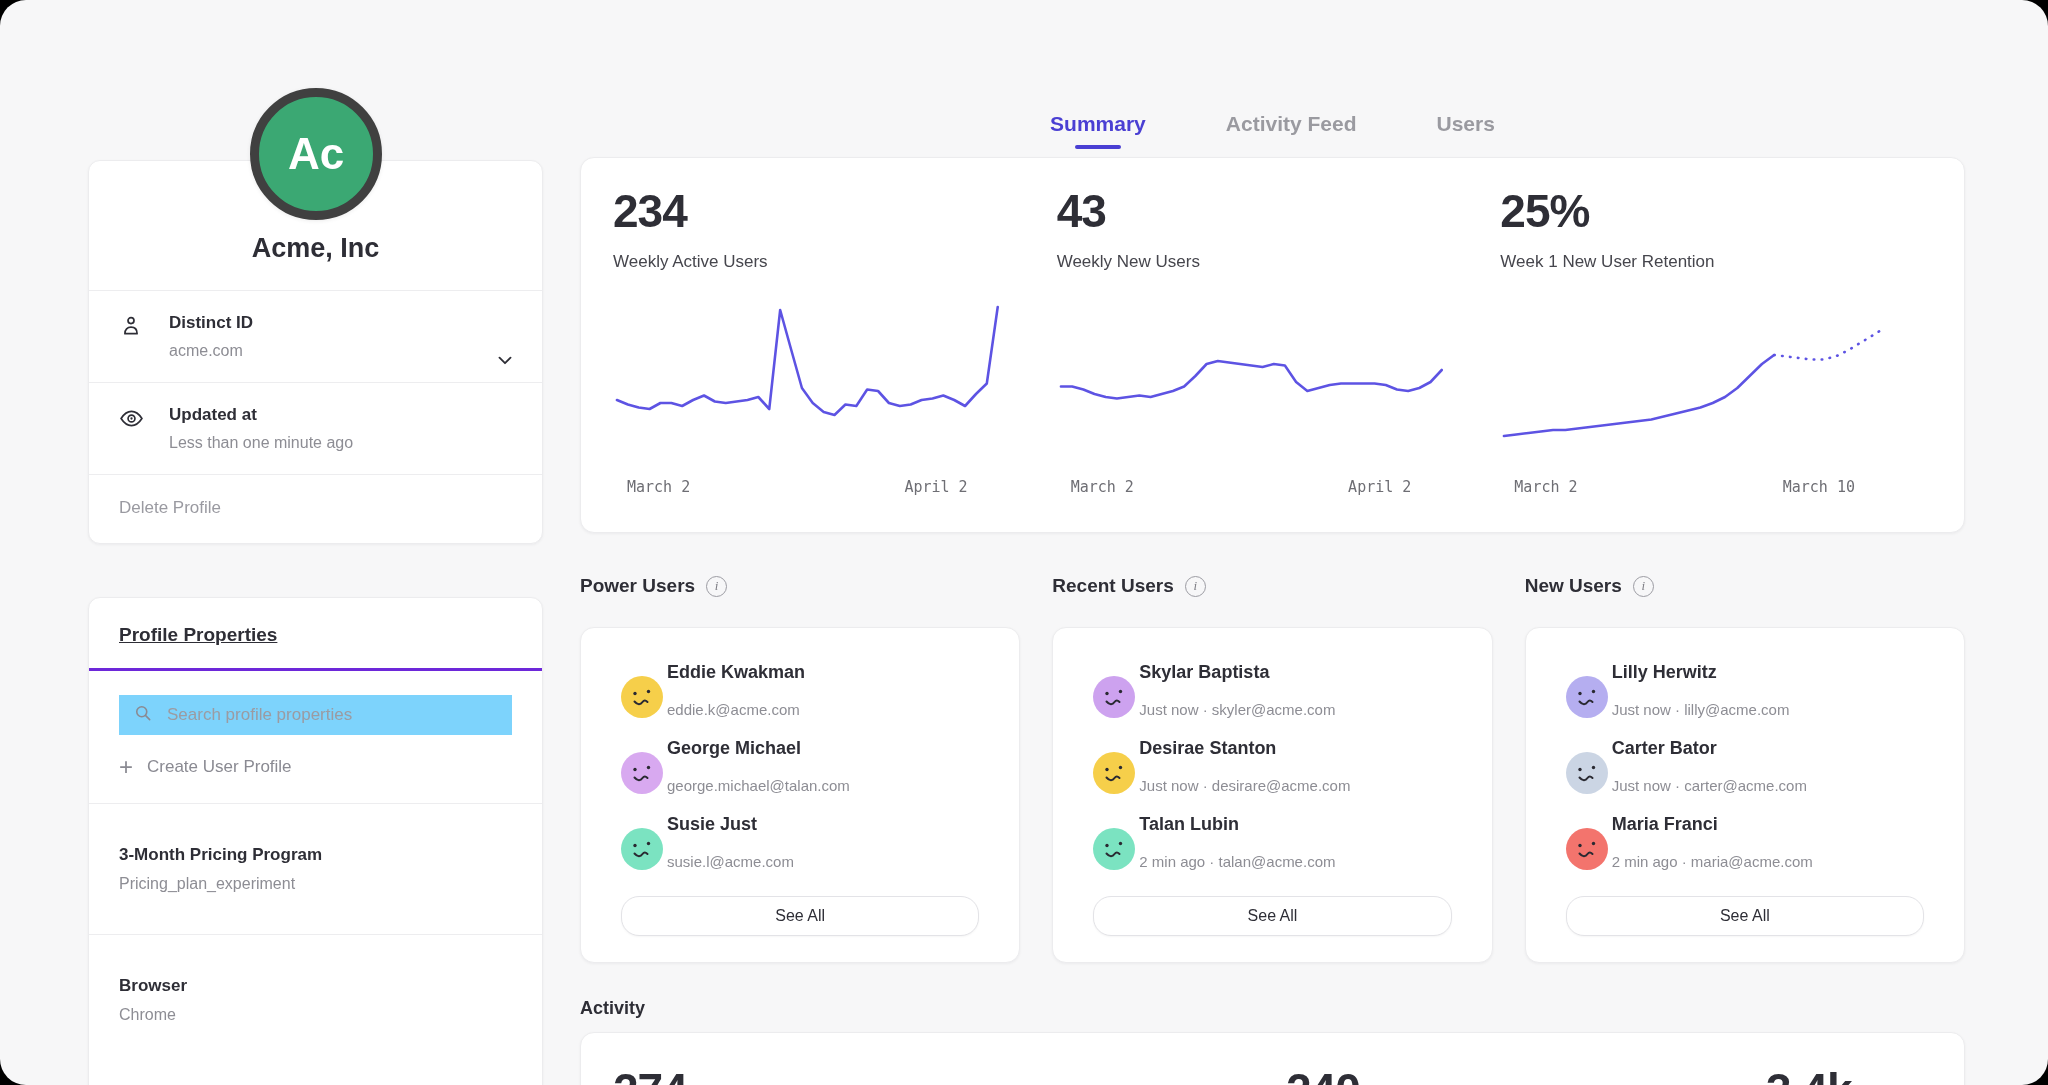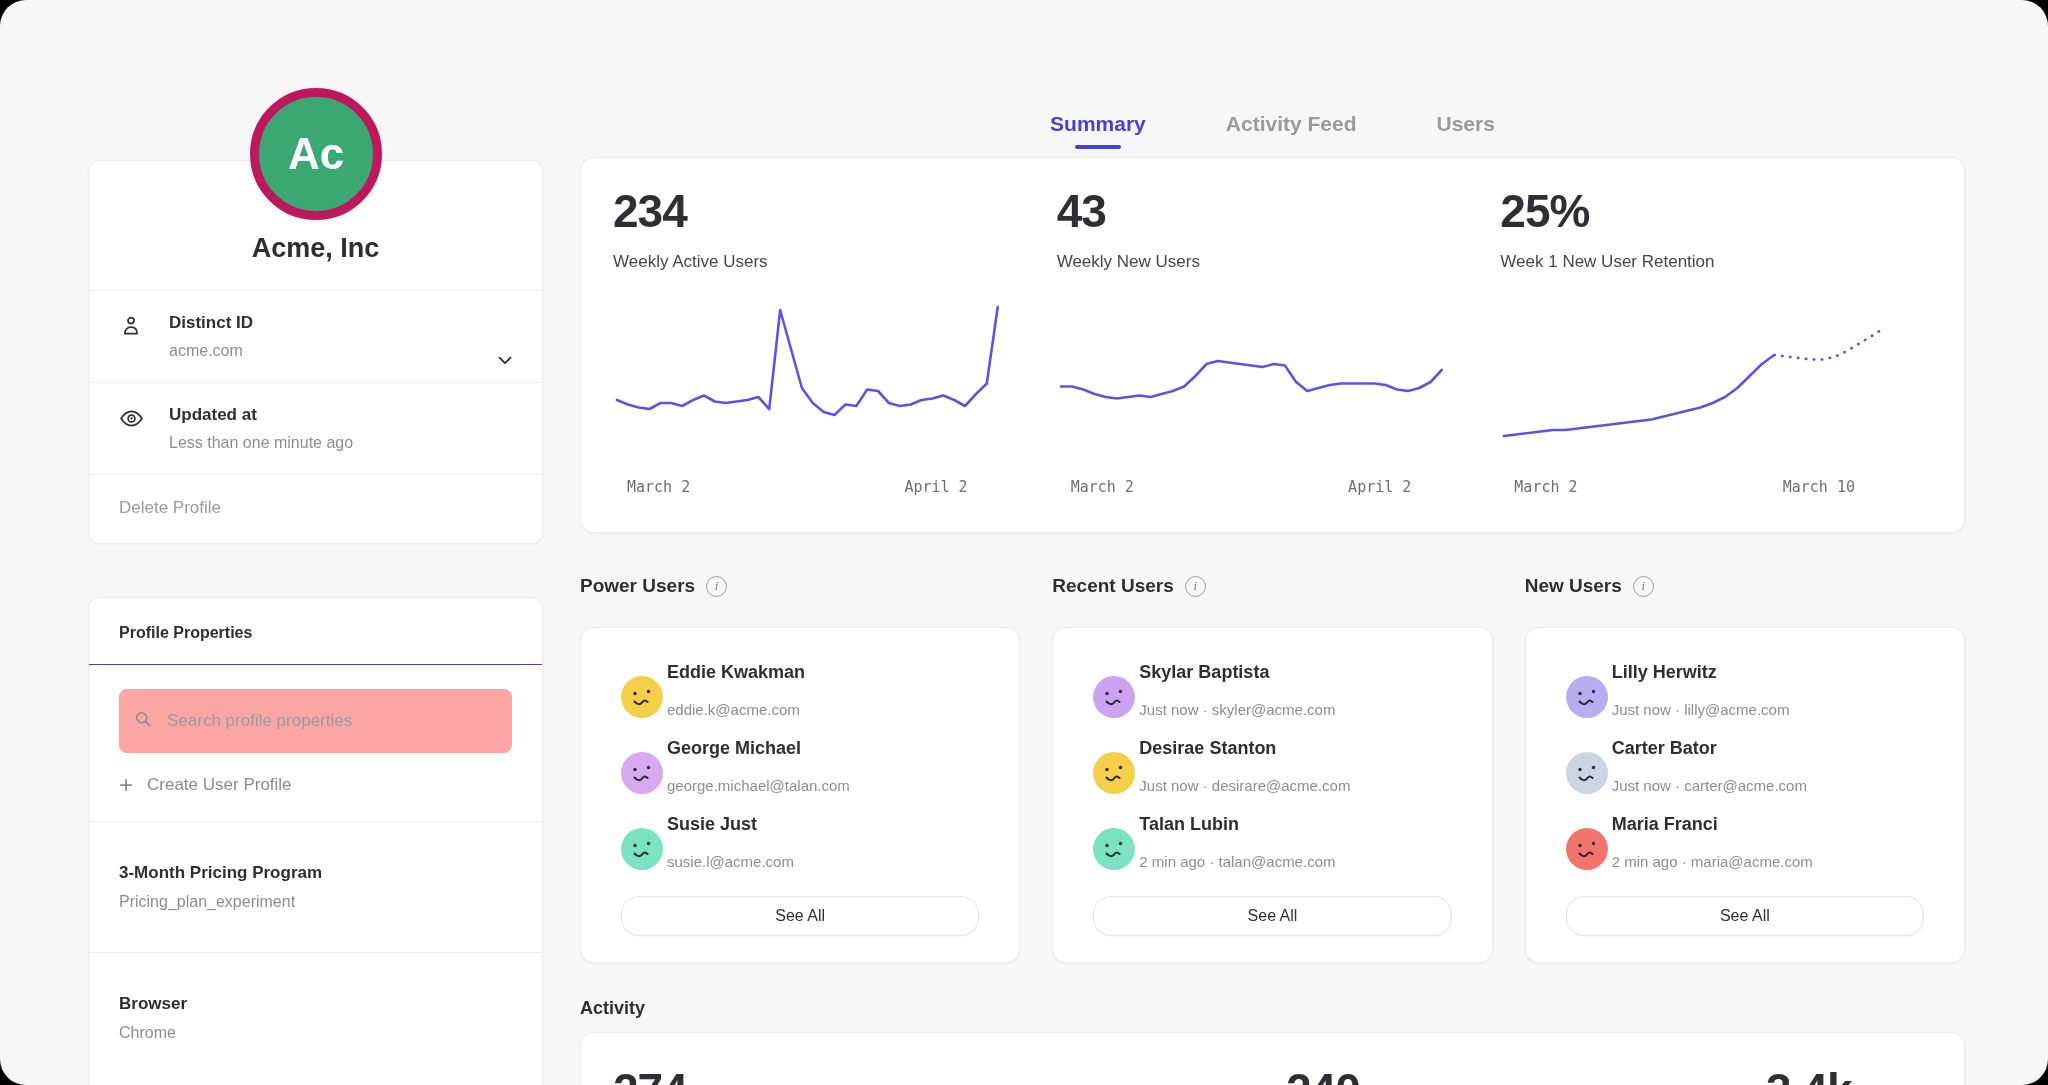--- a/index.html
+++ b/index.html
@@ -7,36 +7,36 @@
   .frame{
     position:relative;width:2048px;height:1085px;margin:0 auto;
     background:#f7f7f8;border-radius:26px;overflow:hidden;
     font-family:"Liberation Sans",sans-serif;color:#2e2e36;
   }
   .card{background:#fff;border:1px solid #ececee;border-radius:14px;
         box-shadow:0 1px 3px rgba(25,25,35,0.05);}
   
   .avatar{
     position:absolute;left:250px;top:88px;width:132px;height:132px;border-radius:50%;
-    background:#3ba873;border:9px solid #be185d;display:flex;align-items:center;justify-content:center;
+    background:#3ba873;border:9px solid #404040;display:flex;align-items:center;justify-content:center;
     color:#fff;font-size:44px;font-weight:700;z-index:3;box-shadow:0 1px 4px rgba(0,0,0,.08);
   }
   .side-card1{position:absolute;left:88px;top:160px;width:455px;border-radius:12px;}
   .company-row{padding:72px 20px 26px;text-align:center;border-bottom:1px solid #ededef;}
   .company-name{font-size:27px;font-weight:700;}
   .side-row{padding:22px 30px;border-bottom:1px solid #ededef;position:relative;display:flex;gap:24px;}
   .side-row .icn{width:26px;flex:0 0 26px;padding-top:1px;}
   .side-row .lbl{font-size:17px;font-weight:700;}
   .side-row .val{font-size:16px;color:#8d8d94;margin-top:9px;}
   .chev{position:absolute;right:26px;top:58px;}
   .delete-row{padding:23px 30px 25px;font-size:17px;color:#9a9aa1;cursor:pointer;}
   .side-card2{position:absolute;left:88px;top:597px;width:455px;height:560px;border-radius:12px;overflow:hidden;}
-  .pp-header{padding:26px 30px 22px;font-size:16px;font-weight:700;border-bottom:1px solid #6d28d9;}
+  .pp-header{padding:26px 30px 22px;font-size:19px;font-weight:700;border-bottom:3px solid #6d28d9;text-decoration:underline;}
   .pp-tools{padding:24px 30px 26px;}
-  .search-box{display:flex;align-items:center;gap:12px;background:#fca5a5;border-radius:8px;height:64px;padding:0 14px;}
+  .search-box{display:flex;align-items:center;gap:12px;background:#7dd3fc;border-radius:0;height:40px;padding:0 14px;}
   .search-box input{border:none;background:transparent;outline:none;font-size:17px;color:#2e2e36;width:100%;
                     font-family:"Liberation Sans",sans-serif;}
   .search-box input::placeholder{color:#9b9ba2;}
   .create-row{display:flex;align-items:center;gap:14px;margin-top:22px;color:#8a8a92;font-size:17px;cursor:pointer;}
   .plus{font-size:24px;line-height:18px;color:#8a8a92;}
   .prop-row{padding:41px 30px;border-top:1px solid #ededef;}
   .prop-name{font-size:17px;font-weight:700;}
   .prop-val{font-size:16px;color:#8d8d94;margin-top:10px;}
   
   .tabs{position:absolute;left:580px;top:112px;width:1385px;display:flex;justify-content:center;gap:80px;}

